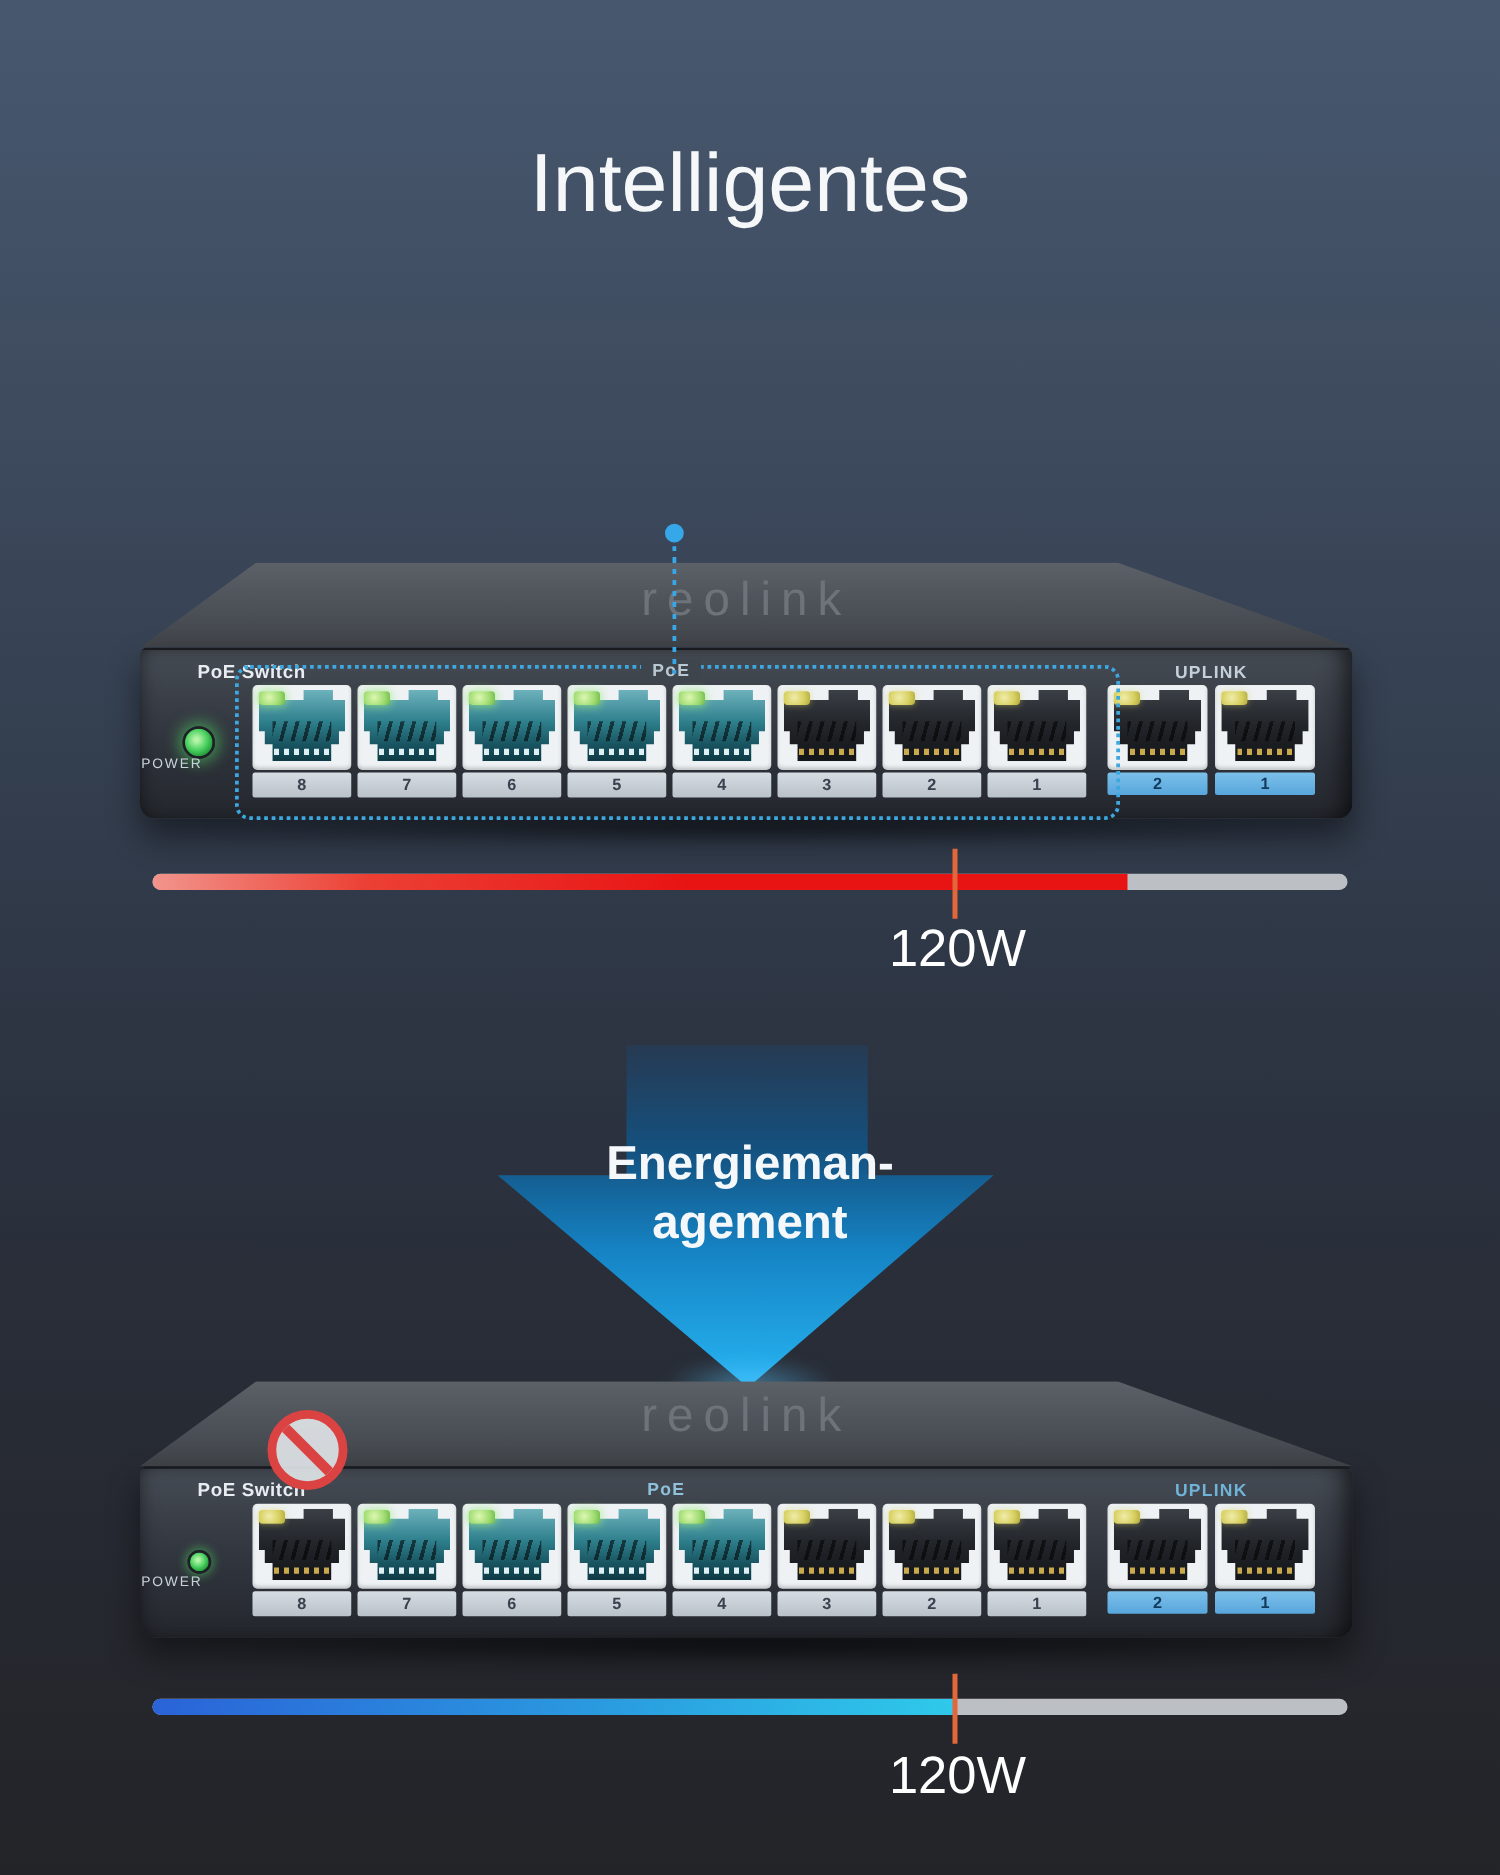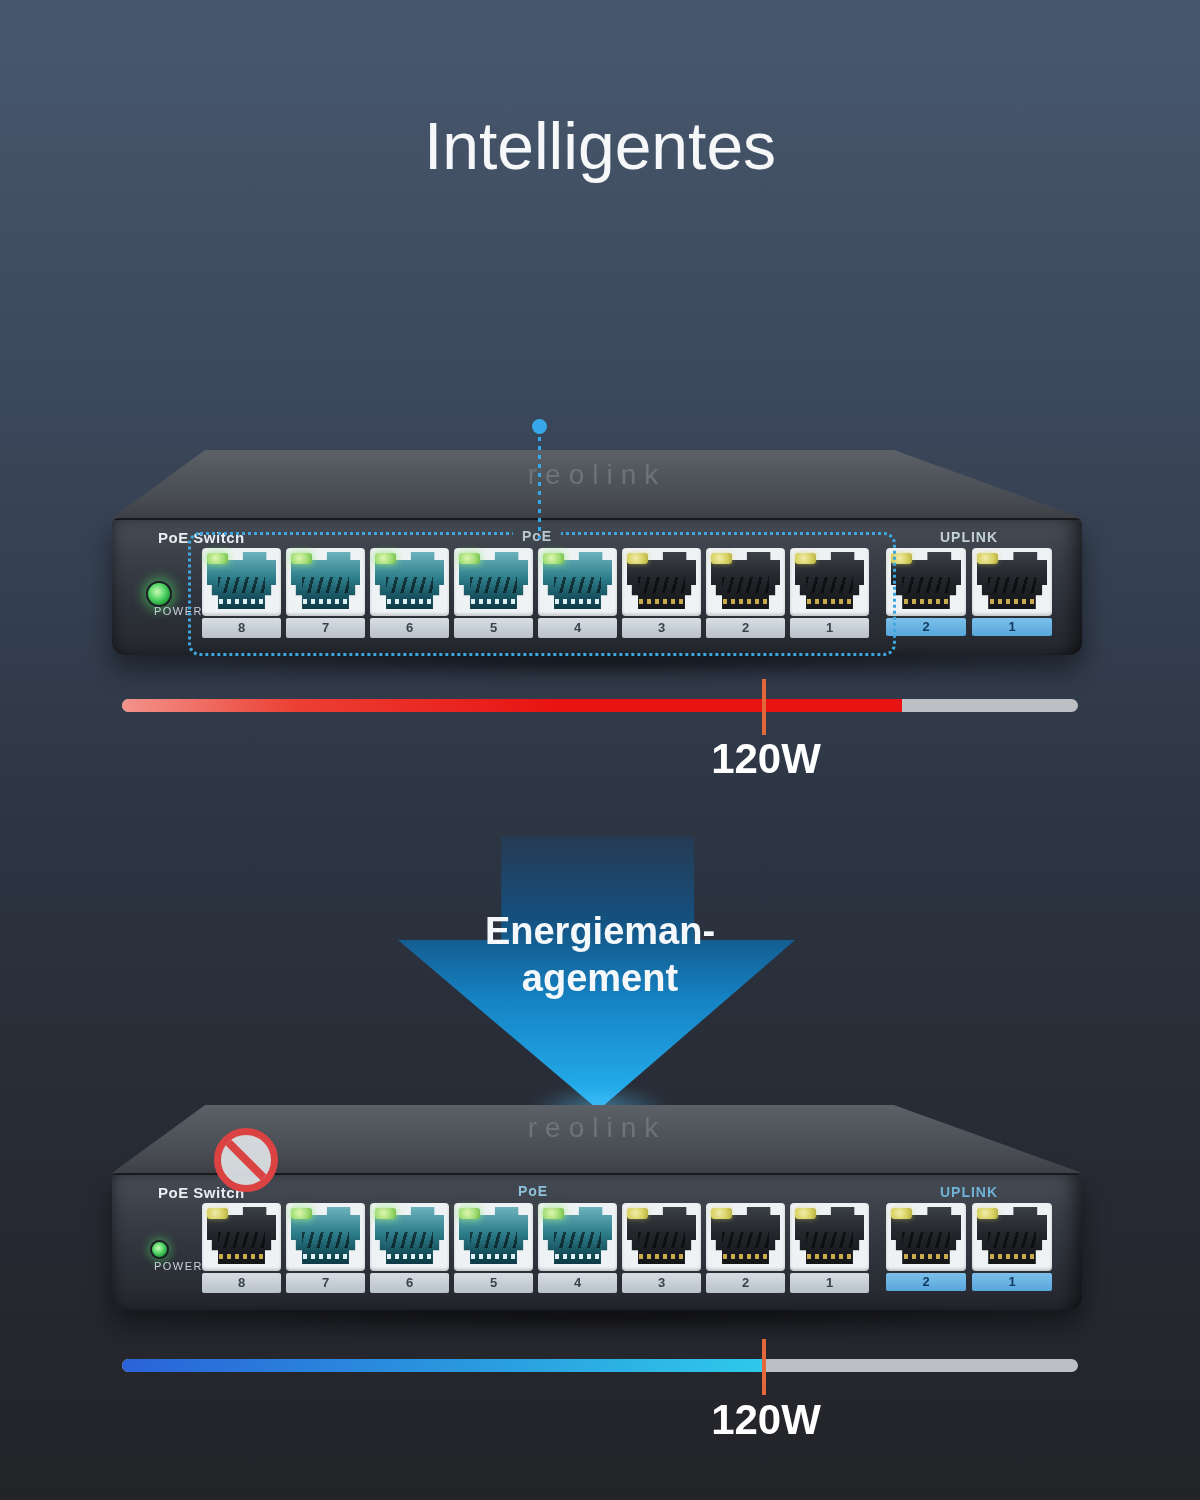--- a/index.html
+++ b/index.html
@@ -14,35 +14,35 @@
   .annotation-label{left:550px;top:374px;transform:translateX(-50%);color:#f2f5f7;
     font-size:36px;font-weight:700;white-space:nowrap;z-index:8;}
   .callout-dot{left:532px;top:419px;width:15px;height:15px;border-radius:50%;background:#36a7e8;z-index:8;}
   .callout-line{left:538px;top:437px;width:3px;height:102px;z-index:8;
     background:repeating-linear-gradient(180deg,#36a7e8 0 4px,transparent 4px 9px);}
 
   
   .topface{left:112px;width:970px;height:68px;
     clip-path:polygon(9.6% 0,80.6% 0,100% 100%,0 100%);
     background:linear-gradient(180deg,#5c6168 0%,#50555c 40%,#404449 100%);z-index:3;}
-  .brand{left:112px;width:970px;text-align:center;color:#6e737a;font-size:28px;
+  .brand{left:112px;width:970px;text-align:center;color:#6e737a;font-size:38px;
     font-weight:500;letter-spacing:8px;z-index:4;}
   .frontface{left:112px;width:970px;height:135px;border-radius:6px 6px 12px 12px;
     background:linear-gradient(180deg,#474d56 0%,#3a3f48 28%,#2e323a 62%,#24272d 100%);
     border-top:2px solid rgba(0,0,0,.35);
     box-shadow:inset 8px 0 14px -8px rgba(0,0,0,.5), inset -14px 0 20px -8px rgba(0,0,0,.65), 0 14px 26px rgba(0,0,0,.45);
     z-index:3;}
   .sw-shadow{left:150px;width:900px;height:26px;border-radius:50%;
     background:radial-gradient(ellipse,rgba(0,0,0,.5),transparent 70%);filter:blur(6px);z-index:2;}
   .device-label{color:#e8edf2;font-size:15px;font-weight:700;letter-spacing:.5px;z-index:5;margin-left:36px;}
   .power-led{width:22px;height:22px;border-radius:50%;z-index:5;border:2px solid #1d2126;
     background:radial-gradient(circle at 42% 40%,#b6f5a8 8%,#4ed162 45%,#1f9a38 75%,#126a24);
     box-shadow:0 0 12px 3px rgba(80,225,100,.55);}
   .power-led.small{width:15px;height:15px;box-shadow:0 0 8px 2px rgba(80,225,100,.45);}
-  .power-label{width:90px;text-align:right;color:#c9d2da;font-size:11px;letter-spacing:1.5px;z-index:5;}
+  .power-label{width:90px;text-align:left;color:#c9d2da;font-size:11px;letter-spacing:1.5px;z-index:5;}
   .group-label{transform:translateX(-50%);font-size:14px;font-weight:600;letter-spacing:1px;z-index:6;white-space:nowrap;}
   .poe-box{left:188px;width:702px;height:118px;border:3px dotted #3da8e0;border-radius:12px;z-index:6;}
   .poe-label-1{background:#3f454d;padding:0 9px;color:#b9c8d3;}
   .uplink-label-1{color:#c3d0da;}
   .poe-label-2{color:#8fc2da;}
   .uplink-label-2{color:#6fb3d6;}
 
   
   .ports-row{display:flex;gap:5px;z-index:5;}
   .strip-row{display:flex;gap:5px;z-index:5;}
@@ -72,21 +72,21 @@
     background:linear-gradient(180deg,#7cc0ea,#58a6dc);}
 
   
   .bar{height:13px;z-index:4;}
   .bar .track{position:absolute;inset:0;border-radius:7px;overflow:hidden;background:#bcbfc3;}
   .bar .fill{height:100%;}
   .fill-red{background:linear-gradient(90deg,#f2948c 0%,#ec4034 22%,#e81414 55%,#e81414 100%);}
   .fill-blue{background:linear-gradient(90deg,#2a63d8 0%,#2a9fe0 60%,#2fc9ea 100%);}
   .marker{position:absolute;top:-20px;width:4px;height:56px;background:#e2673b;transform:translateX(-50%);}
   .bar-label{color:#edf1f4;font-size:30px;font-weight:500;letter-spacing:.3px;z-index:4;white-space:nowrap;}
-  .bar-value{transform:translateX(-50%);color:#ffffff;font-size:42px;font-weight:700;z-index:4;white-space:nowrap;}
+  .bar-value{transform:translateX(-50%);color:#ffffff;font-size:42px;font-weight:400;z-index:4;white-space:nowrap;}
 
   
   .big-arrow{left:398px;top:836px;width:397px;height:274px;z-index:1;
     clip-path:polygon(26% 0,74.6% 0,74.6% 38%,100% 38%,50.5% 100%,0 38%,26% 38%);
     background:linear-gradient(180deg,#273a52 0%,#14507e 30%,#1583c4 60%,#27b4f2 100%);}
   .arrow-glow{left:530px;top:1086px;width:140px;height:44px;z-index:2;
     background:radial-gradient(ellipse,rgba(90,200,255,.5),transparent 70%);filter:blur(6px);}
   .arrow-text{left:600px;top:908px;transform:translateX(-50%);text-align:center;color:#f4f8fb;
     font-size:38px;font-weight:700;line-height:47px;z-index:2;white-space:nowrap;}
 

